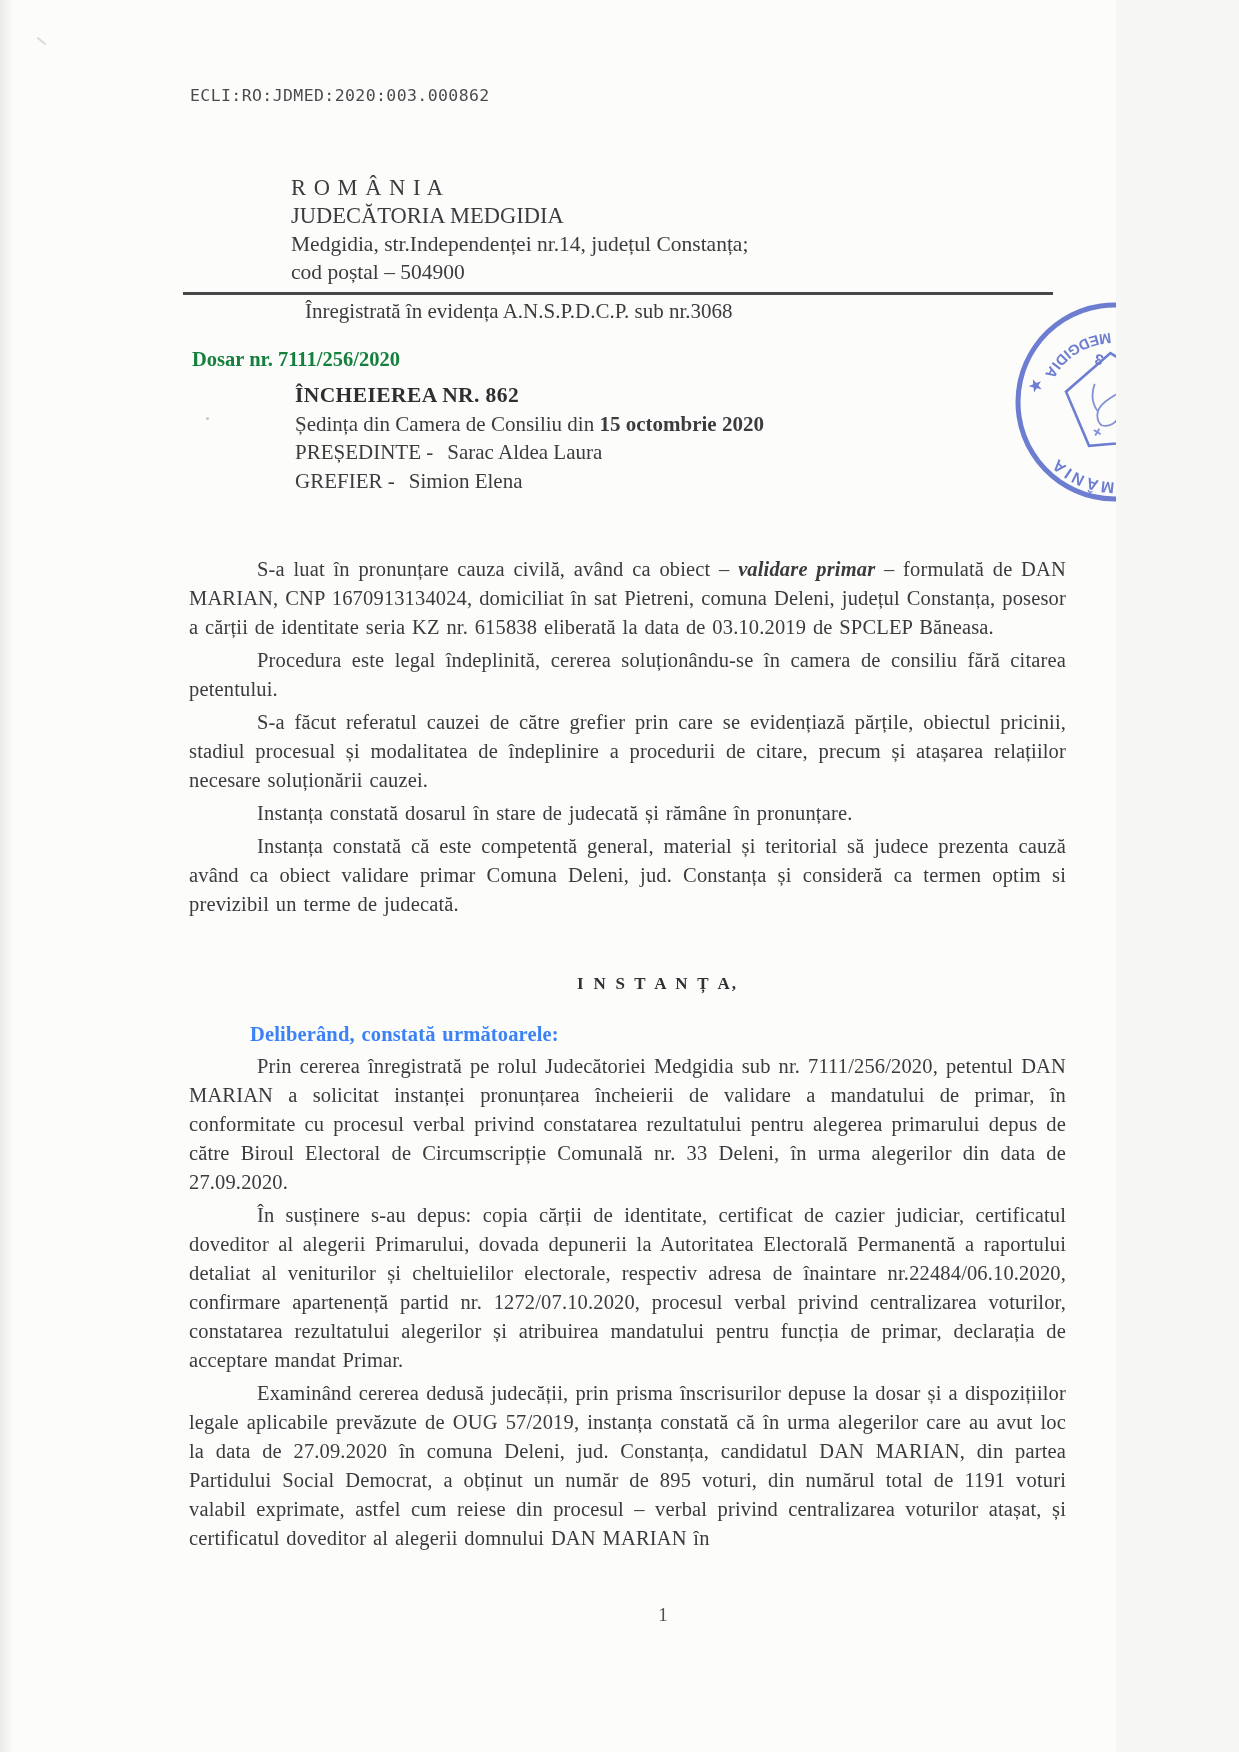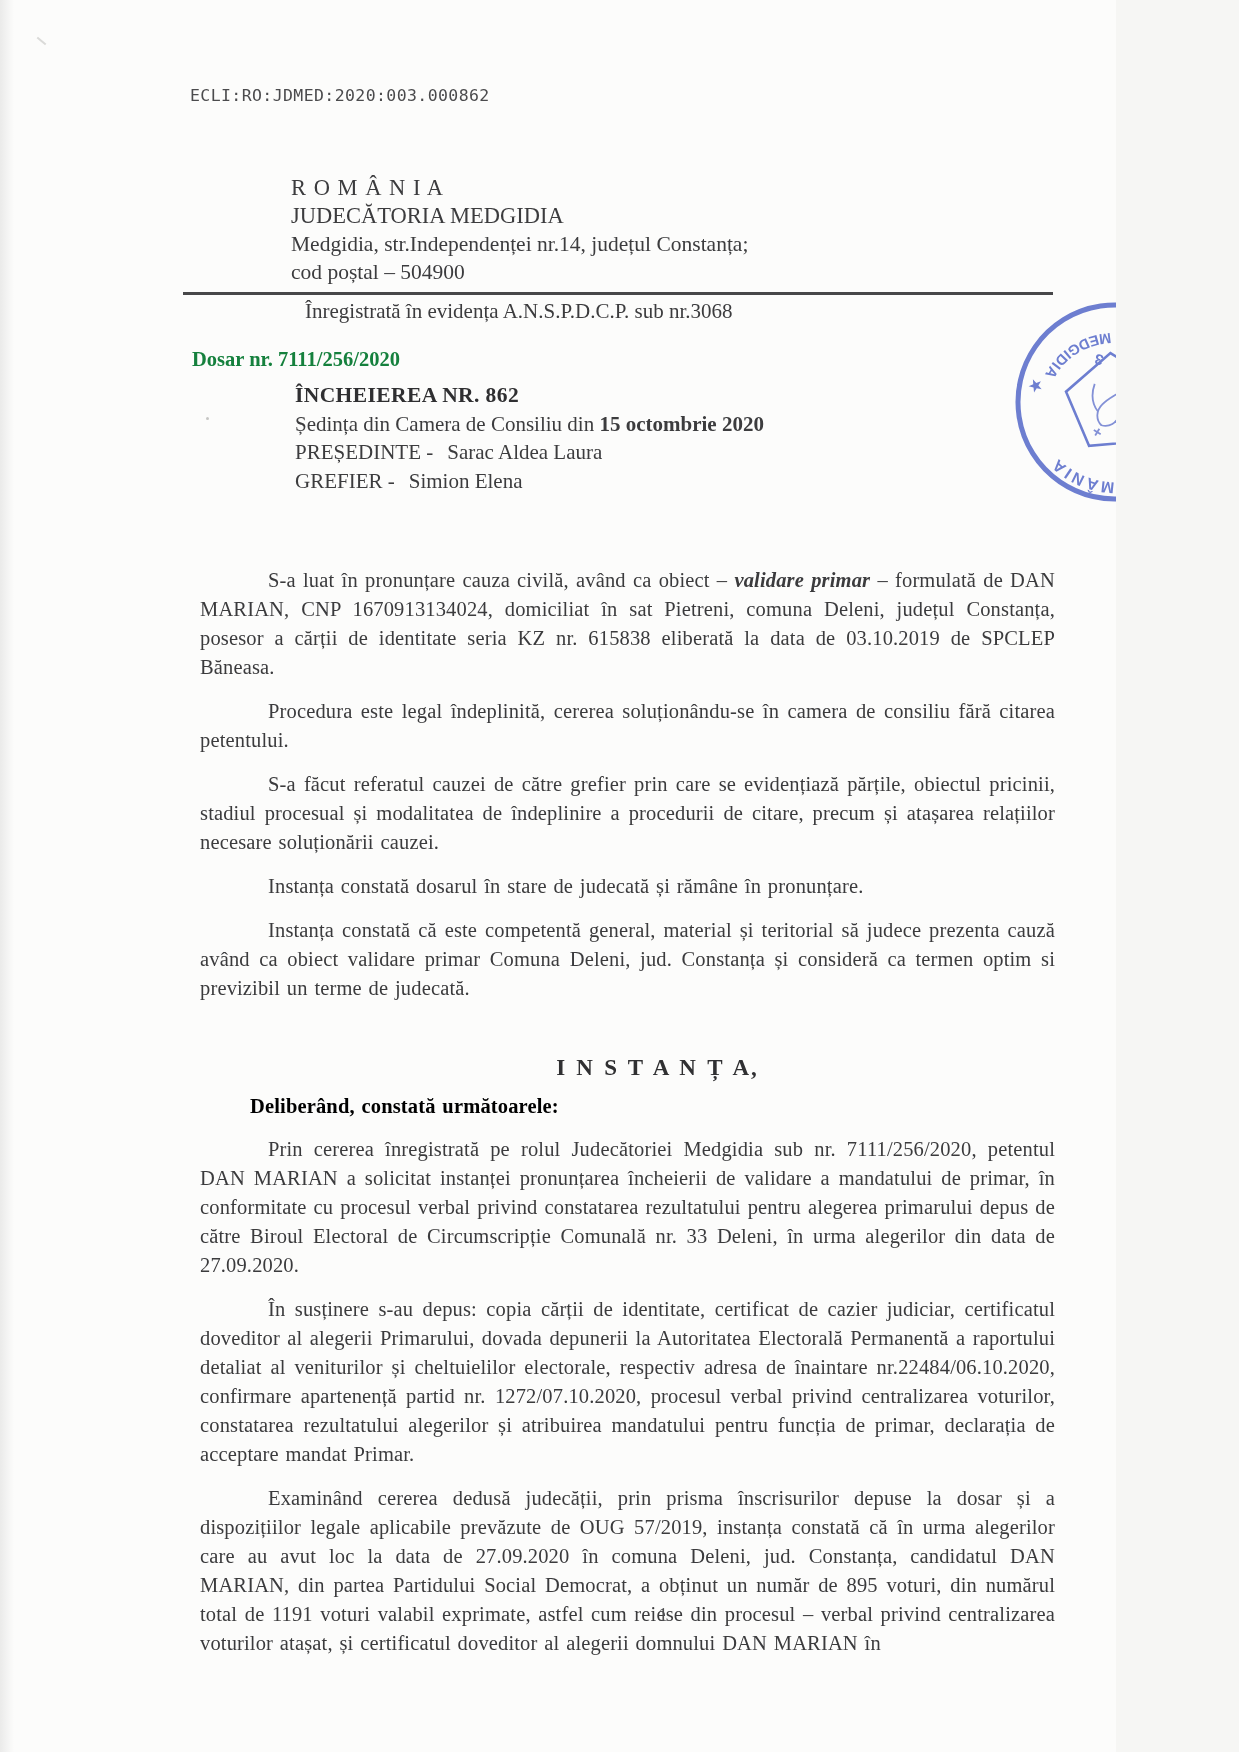--- a/index.html
+++ b/index.html
@@ -29,28 +29,28 @@
   .registration{top:299px;padding-left:120px;font-size:21px;}
   .dosar{position:absolute;left:192px;top:348px;font-size:20.5px;font-weight:bold;color:#15803d;}
   .casehead{top:381px;padding-left:110px;line-height:28.5px;font-size:21px;}
   .casehead .title{font-size:21.5px;font-weight:bold;color:#2f2f31;letter-spacing:.4px;}
   .casehead .gap{display:inline-block;width:14px;}
   .bodyflow{
     position:absolute;left:185px;top:551px;width:885px;
     font-size:20.5px;line-height:29px;text-align:justify;
     letter-spacing:.15px;word-spacing:1.5px;color:#3b3b3d;
   }
-  .bodyflow p{margin:15px;text-indent:68px;}
+  .bodyflow p{margin:4px;text-indent:68px;}
   .instanta{
     margin-top:52px;text-align:center;padding-left:60px;
-    font-weight:bold;font-size:23px;letter-spacing:2px;color:#303032;
+    font-weight:bold;font-size:17px;letter-spacing:2px;color:#303032;
     line-height:26px;text-indent:0;
   }
   .deliberand{
-    margin-top:12px;font-weight:bold;font-size:20.5px;color:#000000;
+    margin-top:24px;font-weight:bold;font-size:20.5px;color:#3b82f6;
     text-indent:65px;line-height:27px;
   }
   .em-obj{font-weight:bold;font-style:italic;}
   .pagenum{position:absolute;left:648px;top:1604px;width:30px;text-align:center;font-size:19px;color:#4f4f51;}
   .stamp{position:absolute;left:1010px;top:297px;}
   .speck1{position:absolute;left:36px;top:40px;width:11px;height:2px;background:#dadad8;transform:rotate(40deg);}
   .speck2{position:absolute;left:206px;top:417px;width:3px;height:3px;border-radius:50%;background:#c6c6c4;}
 </style>
 </head>
 <body>

